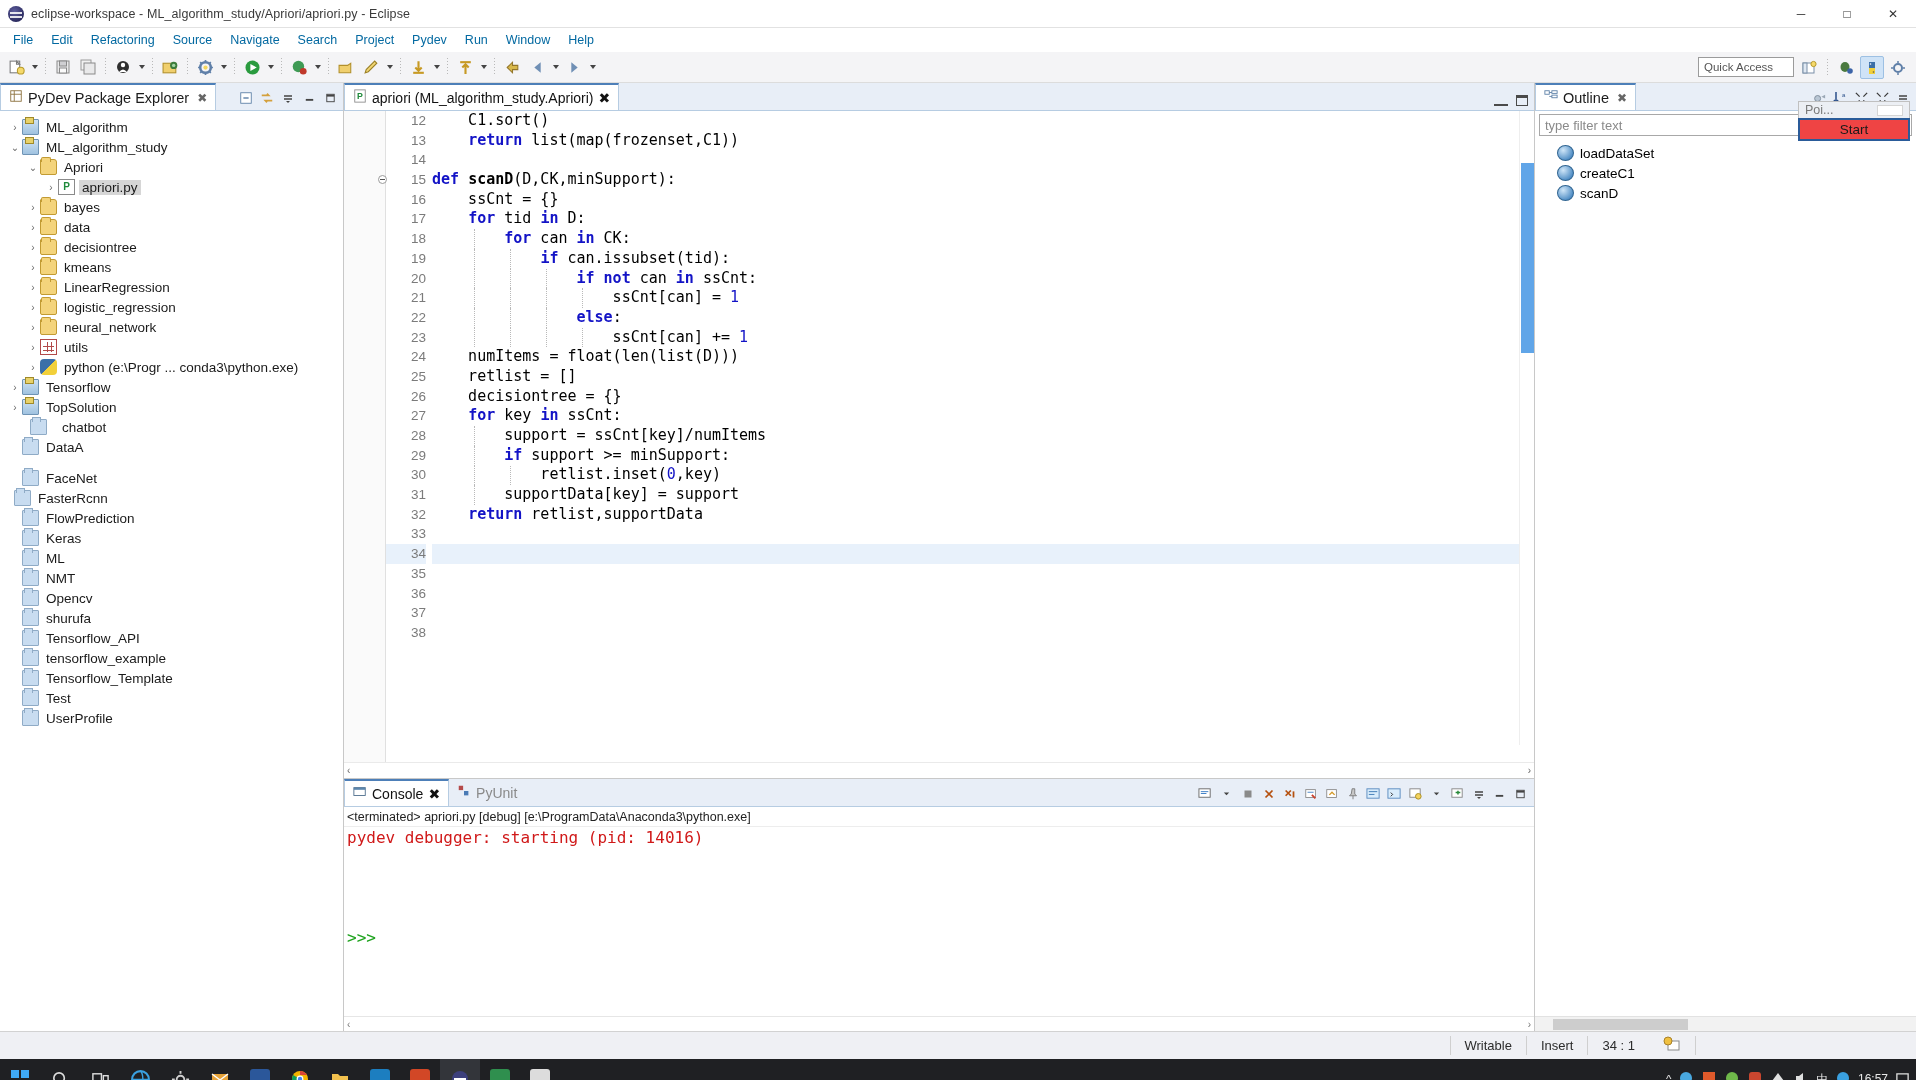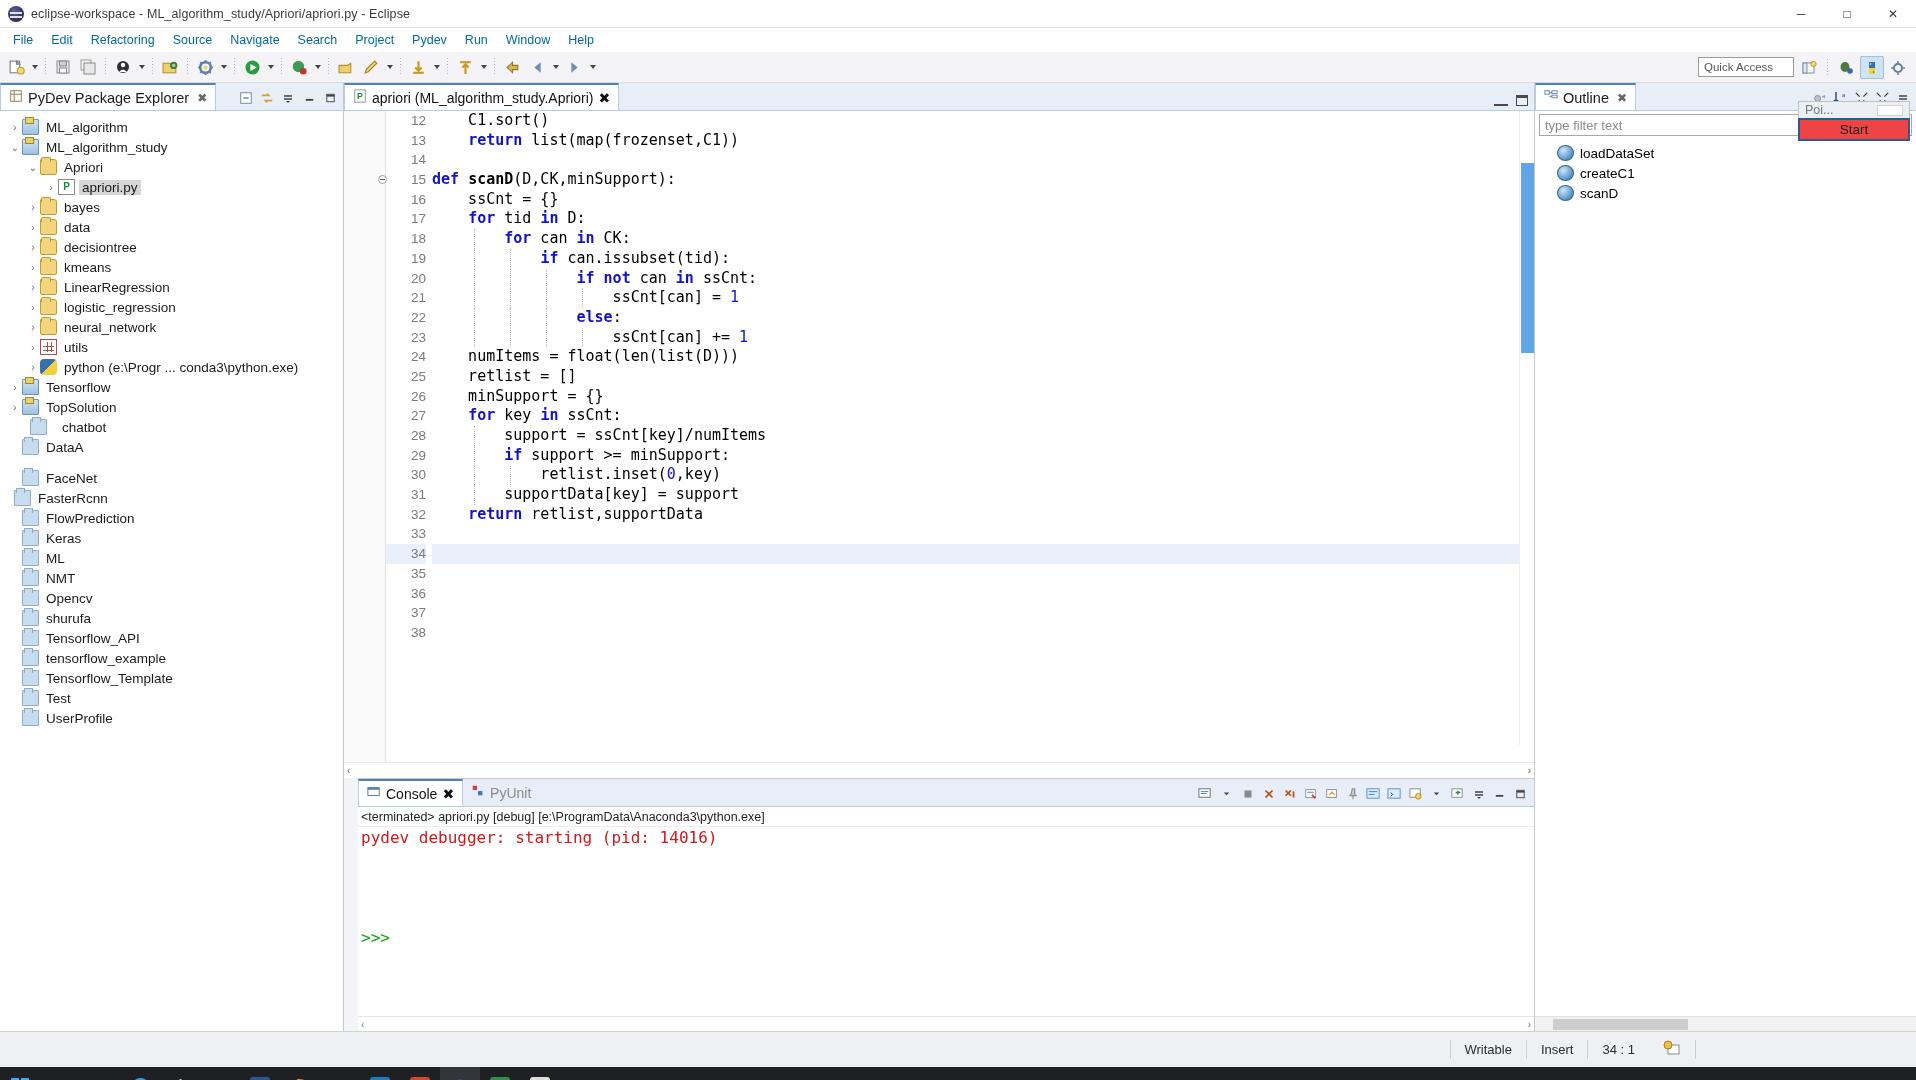--- a/index.html
+++ b/index.html
@@ -201,21 +201,21 @@
     background: #fff; border-left: 1px solid #eee;
   }
   .v-scroll-ed .thumb { position: absolute; left: 1px; width: 13px; top: 52px; height: 190px; background: #60a5e8; }
   .h-scroll {
     height: 16px; background: #fff; position: relative; border-top: 1px solid #eaeaea;
     display: flex; align-items: center; justify-content: space-between; padding: 0 3px;
     font-size: 10px; color: #666;
   }
 
   
-  .console-panel { flex: 1; background: #fff; display: flex; flex-direction: column; border-top: 1px solid #c8c8c8; margin-left: 14px; }
+  .console-panel { flex: 1; background: #fff; display: flex; flex-direction: column; border-top: 1px solid #c8c8c8; }
   .console-tabbar {
     height: 28px; background: #e8eef7; display: flex; align-items: flex-end;
     border-bottom: 1px solid #b6cce2; position: relative;
   }
   .console-tab {
     display: flex; align-items: center; gap: 5px; height: 27px; padding: 0 8px;
     font-size: 14px; color: #111; background: #fff;
     border: 1px solid #b6cce2; border-bottom: none; border-top: 2px solid #4d7fb8;
   }
   .console-tab.inactive { background: transparent; border: none; color: #8a8a8a; }
@@ -258,21 +258,21 @@
   .tooltip-btn {
     background: #ef4444; border: 2px solid #2a5b99;
     font-size: 13.5px; color: #1b1b1b; text-align: center;
     padding: 2px 0; width: 112px;
   }
   .right-hscroll { height: 15px; background: #f2f2f2; position: relative; border-top:1px solid #e2e2e2; }
   .right-hscroll .thumb { position: absolute; left: 18px; top: 2px; height: 11px; width: 135px; background: #cdcdcd; }
 
   
   .statusbar {
-    height: 36px; background: #eff0f4; border-top: 1px solid #d2d2d2;
+    height: 28px; background: #eff0f4; border-top: 1px solid #d2d2d2;
     display: flex; align-items: center; font-size: 13px; color: #2b2b2b;
   }
   .st-sep { width: 1px; height: 19px; background: #cfcfcf; margin: 0 0; }
   .st-cell { padding: 0 14px; }
   .st-spacer { flex: 1; }
 
   
   .taskbar {
     height: 40px; background: #1f2023; display: flex; align-items: center;
     position: relative;
@@ -737,21 +737,21 @@
               <div class="indent-guide" style="left: 42px; top: 197px; height: 19.7px; bottom: auto;"></div>
               <div class="indent-guide" style="left: 78px; top: 197px; height: 19.7px; bottom: auto;"></div>
               <div class="indent-guide" style="left: 114px; top: 197px; height: 19.7px; bottom: auto;"></div>
               <div class="code-line"><span>                    ssCnt[can] += </span><span class="num">1</span></div>
               <div class="indent-guide" style="left: 42px; top: 216.7px; height: 19.7px; bottom: auto;"></div>
               <div class="indent-guide" style="left: 78px; top: 216.7px; height: 19.7px; bottom: auto;"></div>
               <div class="indent-guide" style="left: 114px; top: 216.7px; height: 19.7px; bottom: auto;"></div>
               <div class="indent-guide" style="left: 150px; top: 216.7px; height: 19.7px; bottom: auto;"></div>
               <div class="code-line"><span>    numItems = float(len(list(D)))</span></div>
               <div class="code-line"><span>    retlist = []</span></div>
-              <div class="code-line"><span>    minSupport = {}</span></div>
+              <div class="code-line"><span>    decisiontree = {}</span></div>
               <div class="code-line"><span>    </span><span class="kw">for</span><span> key </span><span class="kw">in</span><span> ssCnt:</span></div>
               <div class="code-line"><span>        support = ssCnt[key]/numItems</span></div>
               <div class="indent-guide" style="left: 42px; top: 315.2px; height: 19.7px; bottom: auto;"></div>
               <div class="code-line"><span>        </span><span class="kw">if</span><span> support &gt;= minSupport:</span></div>
               <div class="indent-guide" style="left: 42px; top: 334.9px; height: 19.7px; bottom: auto;"></div>
               <div class="code-line"><span>            retlist.inset(</span><span class="num">0</span><span>,key)</span></div>
               <div class="indent-guide" style="left: 42px; top: 354.6px; height: 19.7px; bottom: auto;"></div>
               <div class="indent-guide" style="left: 78px; top: 354.6px; height: 19.7px; bottom: auto;"></div>
               <div class="code-line"><span>        supportData[key] = support</span></div>
               <div class="indent-guide" style="left: 42px; top: 374.3px; height: 19.7px; bottom: auto;"></div>

